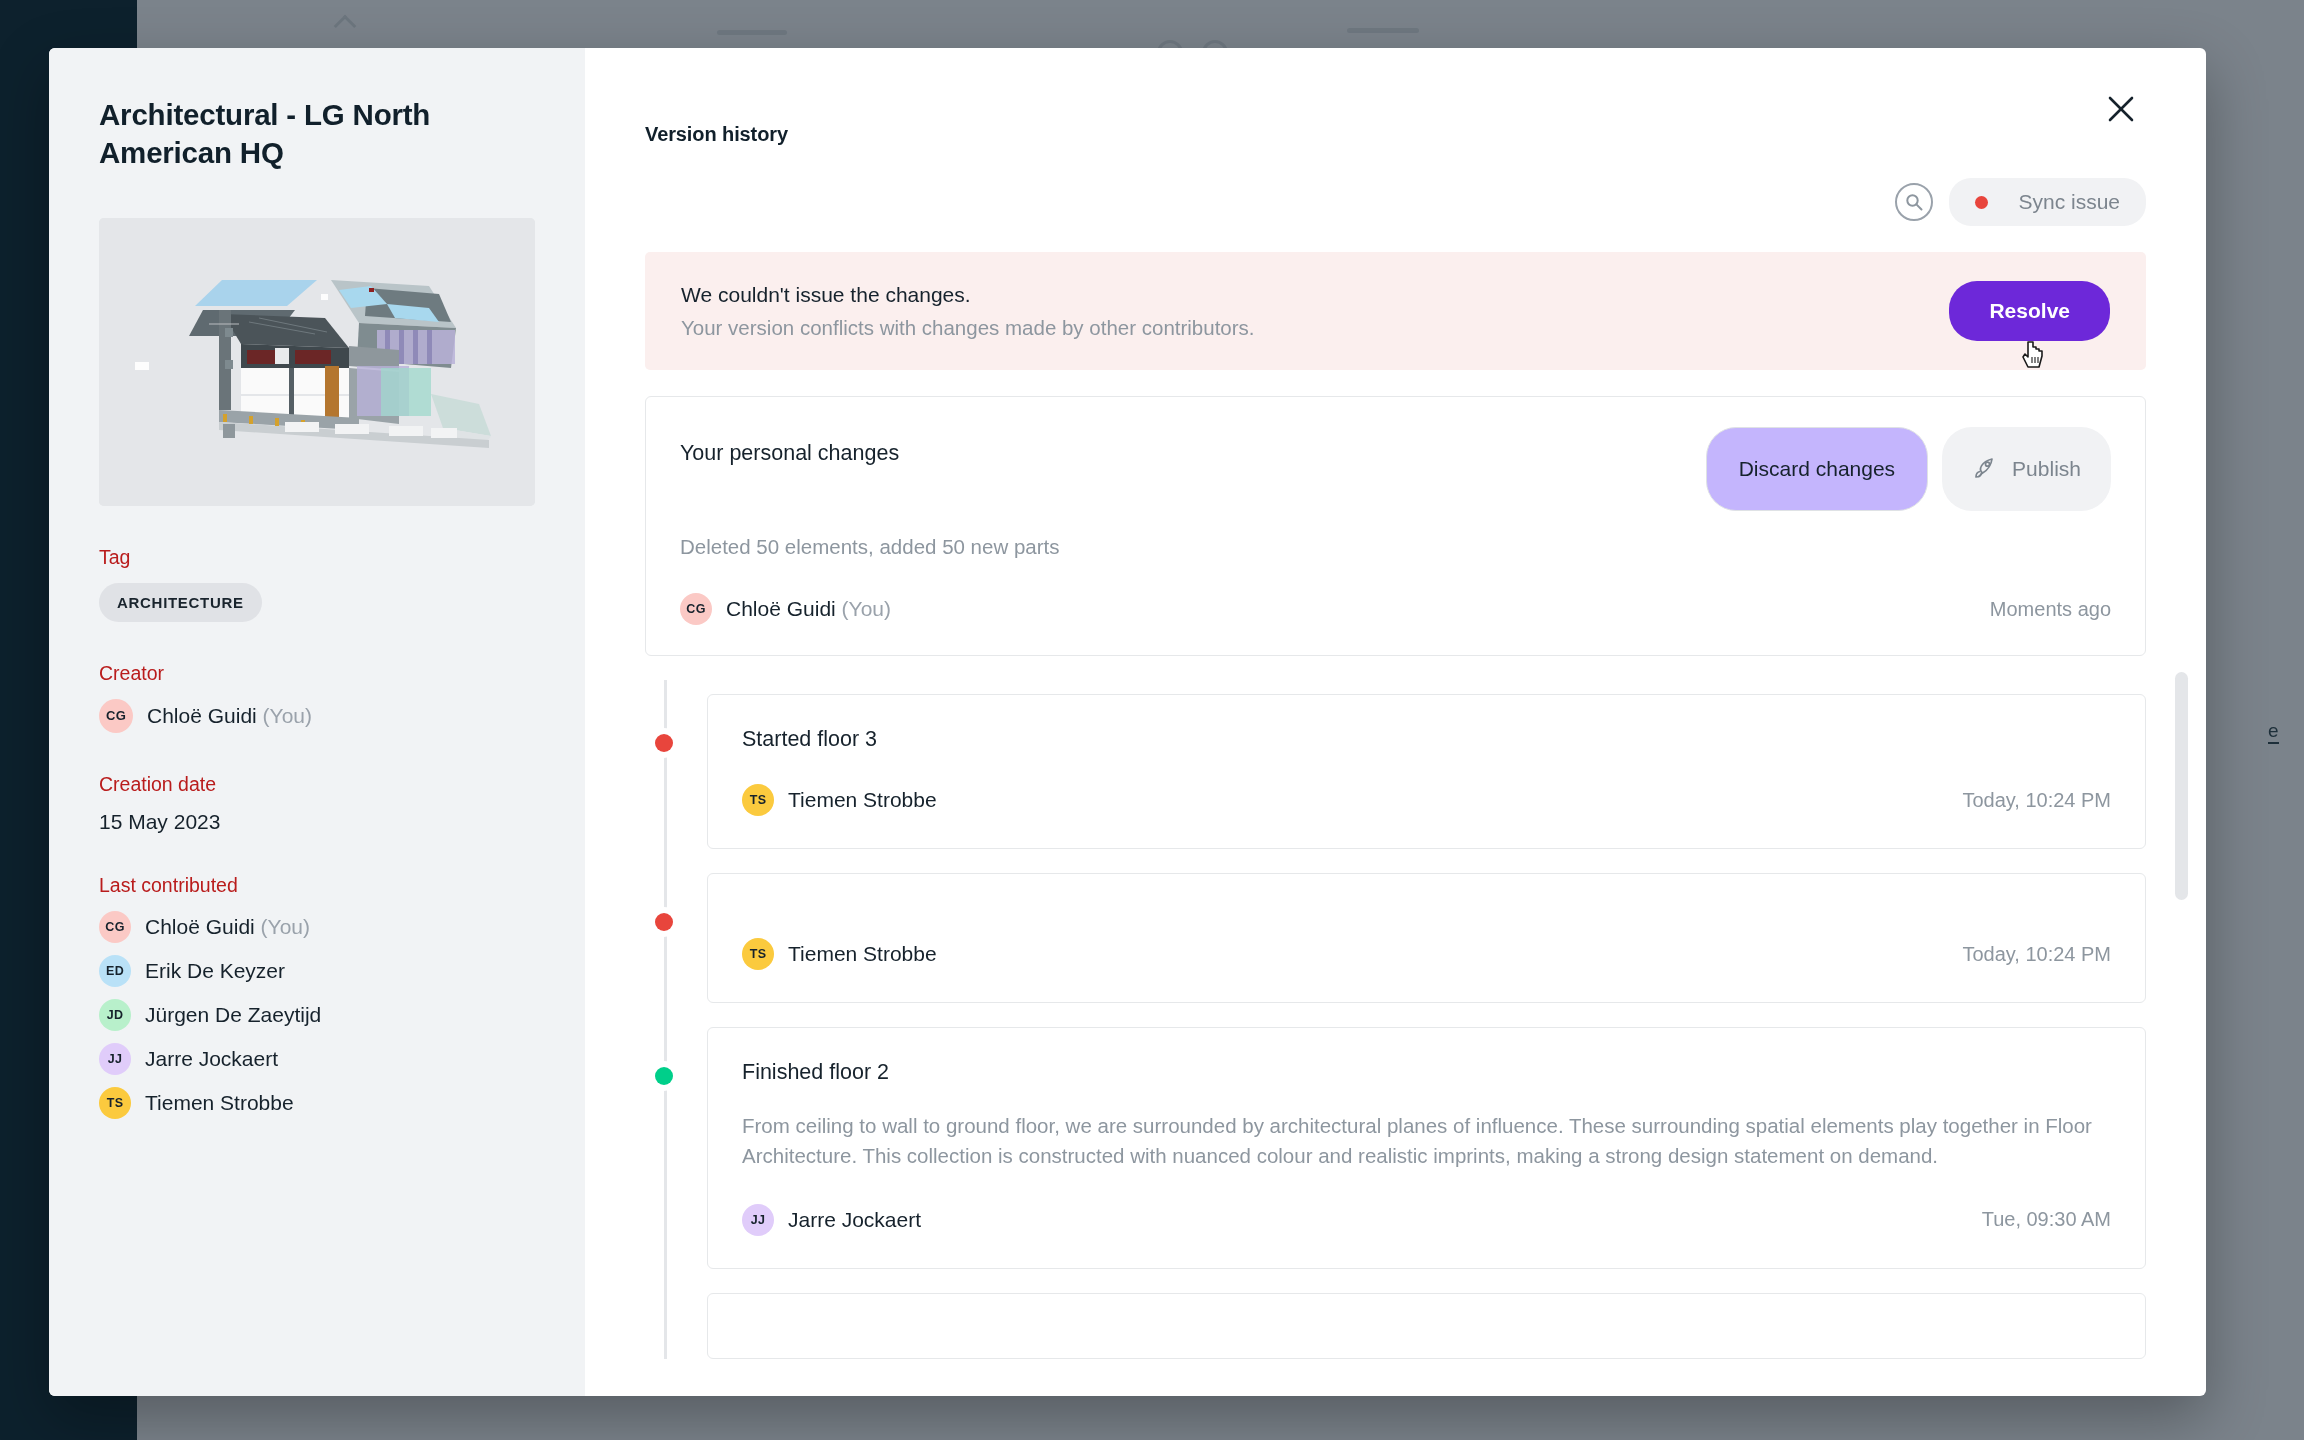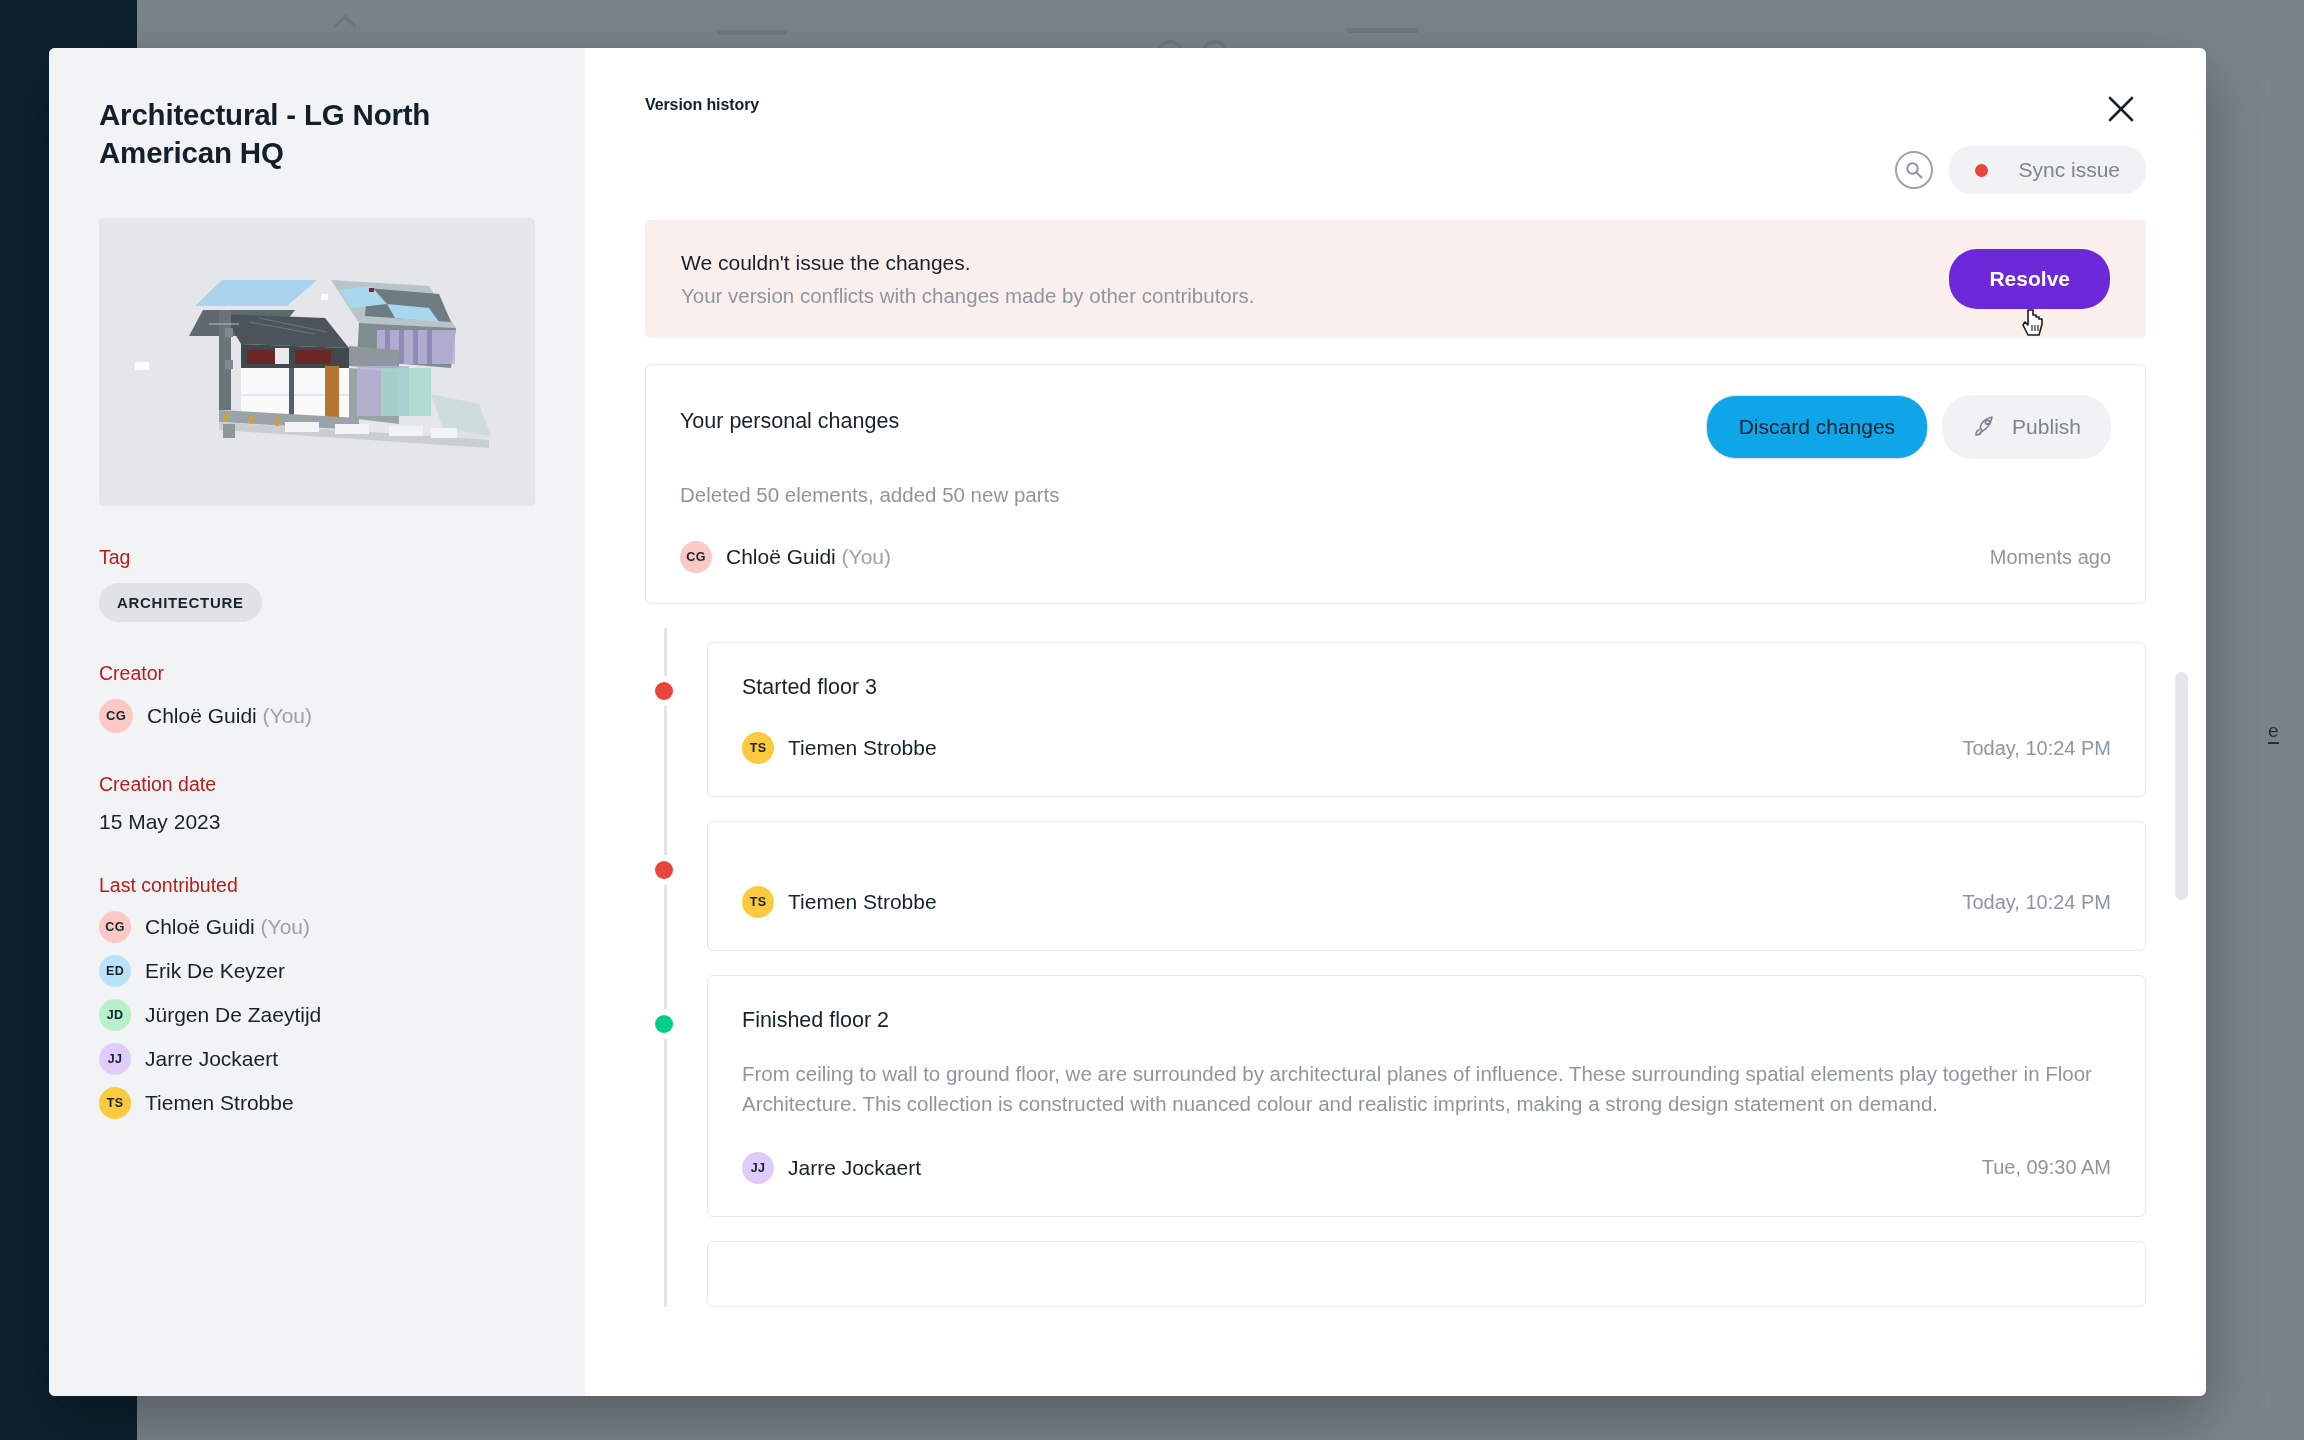--- a/index.html
+++ b/index.html
@@ -90,22 +90,22 @@
   .pname { font-size: 21px; color: #16222c; }
   .pname .you { color: #9aa2ab; }
   .meta-value { font-size: 21px; color: #16222c; }
 
   
   #right-pane {
     flex: 1 1 auto; height: 100%; position: relative;
     padding: 0 60px; overflow: hidden;
   }
   .vh-title {
-    font-size: 16px; font-weight: 700; color: #11202b;
-    padding-top: 48px; letter-spacing: -.1px;
+    font-size: 20px; font-weight: 700; color: #11202b;
+    padding-top: 48px; letter-spacing: -.1px; margin-top: 27px;
   }
   .close-btn {
     position: absolute; right: 56px; top: 46px;
     width: 44px; height: 44px; cursor: pointer;
   }
   .close-btn svg { display: block; }
 
   .toolbar {
     display: flex; justify-content: flex-end; align-items: center;
     gap: 16px; margin-top: 32px;
@@ -137,22 +137,22 @@
   .cursor { position: absolute; right: 98px; bottom: -2px; width: 26px; height: 32px; }
 
   .changes-card {
     margin-top: 26px; border: 1px solid #e6e8ea; border-radius: 6px;
     padding: 30px 34px 30px 34px;
   }
   .cc-top { display: flex; justify-content: space-between; align-items: flex-start; }
   .cc-title { font-size: 21.5px; color: #16222c; padding-top: 14px; }
   .cc-actions { display: flex; gap: 14px; }
   .btn-outline {
-    background: #0ea5e9; border: 1px solid #dfe2e5; border-radius: 30px;
-    font-size: 21px; color: #16222c; padding: 19px 32px; cursor: pointer;
+    background: #c4b5fd; border: 1px solid #dfe2e5; border-radius: 30px;
+    font-size: 21px; color: #16222c; padding: 29px 32px; cursor: pointer;
     font-family: inherit;
   }
   .btn-ghost {
     background: #f1f2f4; border: none; border-radius: 30px;
     font-size: 21px; color: #7c858e; padding: 17px 30px; cursor: pointer;
     display: flex; align-items: center; gap: 14px; font-family: inherit;
   }
   .cc-summary { font-size: 20.5px; color: #8d969f; margin-top: 24px; }
   .cc-foot {
     display: flex; align-items: center; justify-content: space-between;

